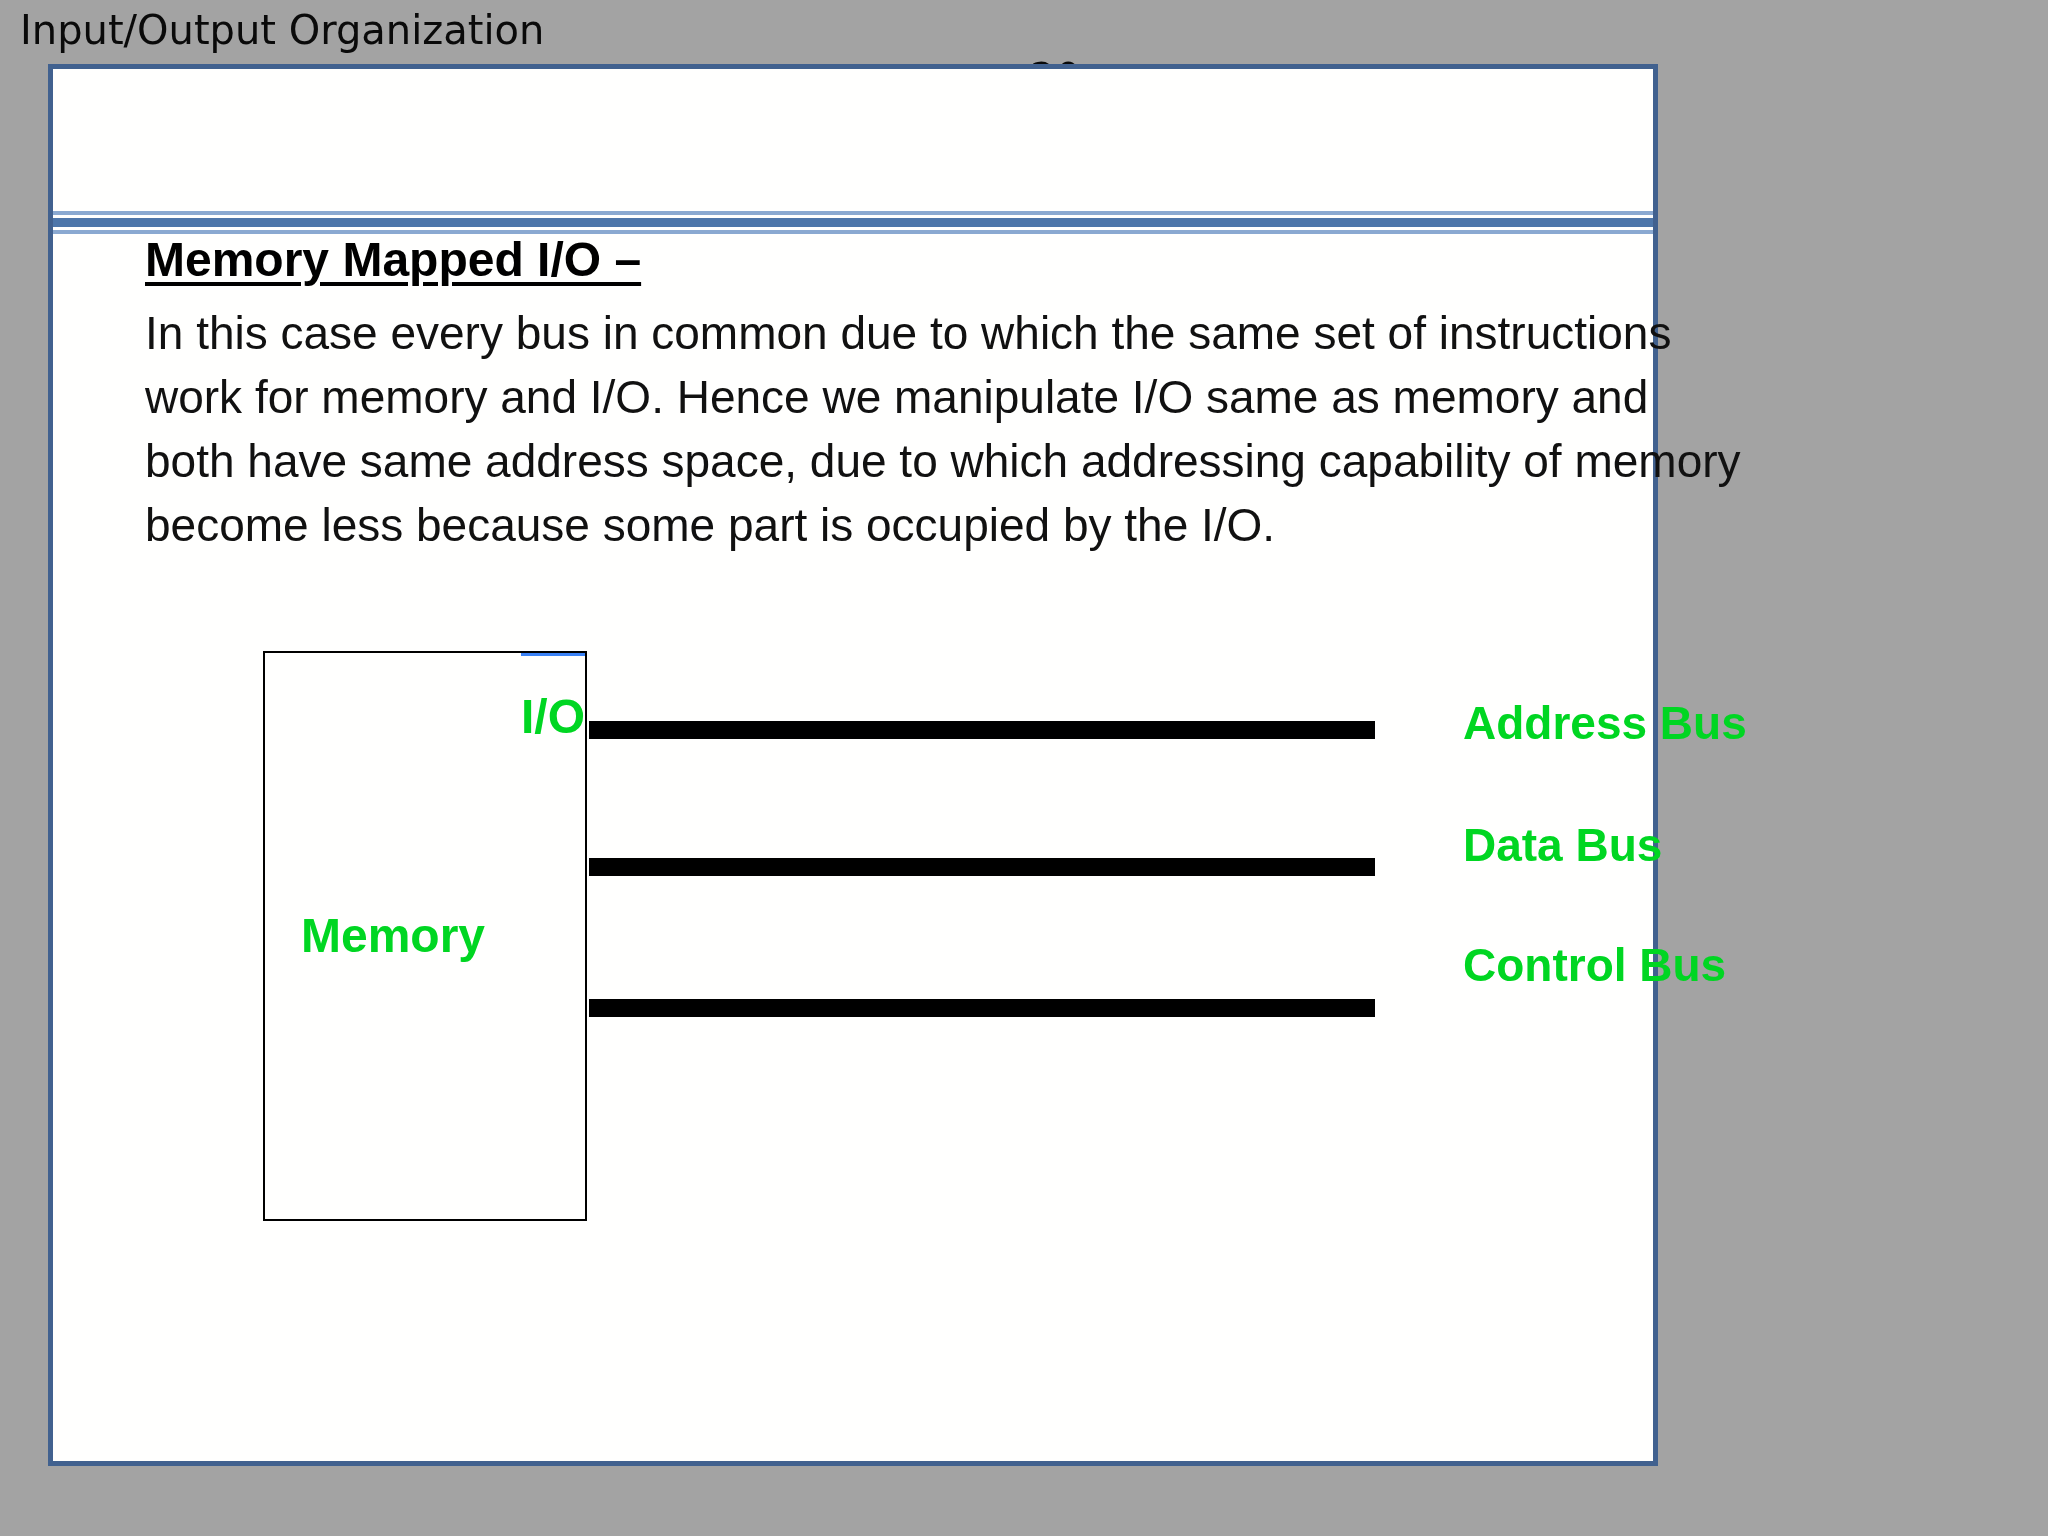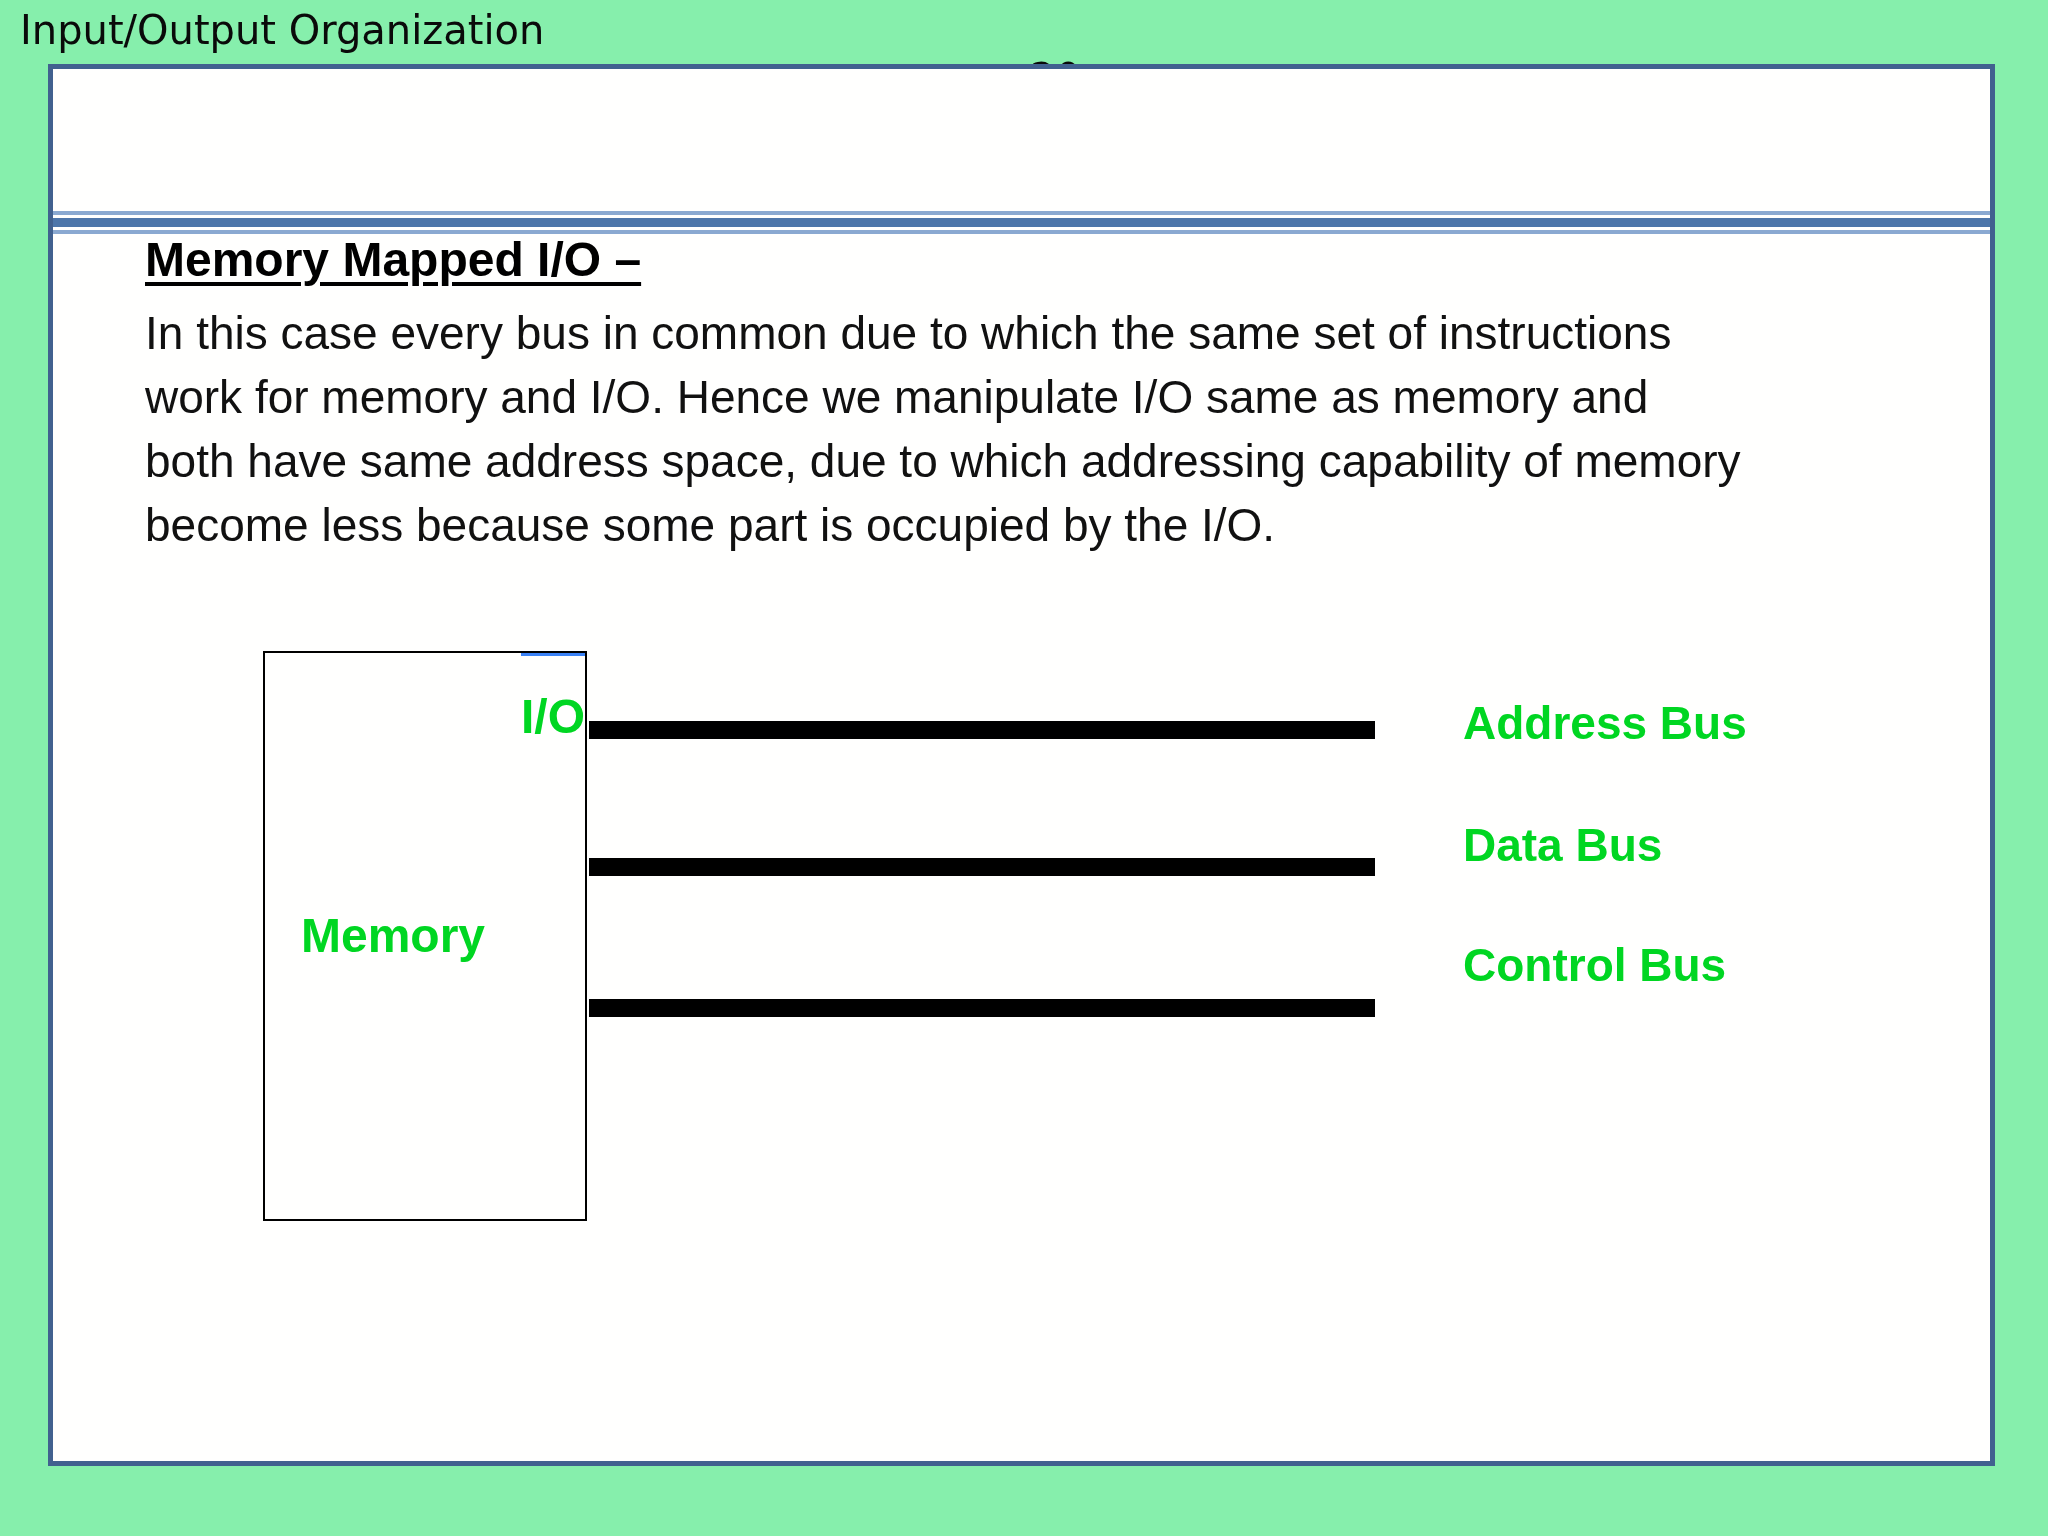--- a/index.html
+++ b/index.html
@@ -7,35 +7,35 @@
     --border-blue:#41618f;
     --rule-thick:#4d76aa;
     --rule-thin:#8aa9d1;
     --bus-black:#000000;
     --text-black:#0d0d0d;
   }
   *{margin:0;padding:0;box-sizing:border-box;}
   html,body{width:2048px;height:1536px;background:#ffffff;overflow:hidden;}
   body{font-family:"Liberation Sans", sans-serif;color:var(--text-black);position:relative;}
 
-  .page{position:absolute;left:0;top:0;width:2048px;height:1536px;background:#86efac;}
+  .page{position:absolute;left:0;top:0;width:2048px;height:1536px;background:#a3a3a3;}
 
   .header-title{
     position:absolute;left:20px;top:4px;
     font-family:"DejaVu Sans", sans-serif;
     font-size:40px;line-height:52px;color:#0a0a0a;white-space:nowrap;
   }
   .page-number{
     position:absolute;left:1030px;top:4px;
     font-family:"DejaVu Sans", sans-serif;
     font-size:40px;line-height:52px;color:#0a0a0a;margin-top:48px;
   }
 
   .slide-box{
-    position:absolute;left:48px;top:64px;width:1947px;height:1402px;
+    position:absolute;left:48px;top:64px;width:1610px;height:1402px;
     border:5px solid var(--border-blue);
     background:#fffffe;
   }
 
   .slide-heading{
     position:absolute;left:92px;top:166px;z-index:3;
     font-size:48px;line-height:50px;font-weight:bold;color:#000;
     text-decoration:underline;
     text-decoration-thickness:4px;
     text-underline-offset:6px;

